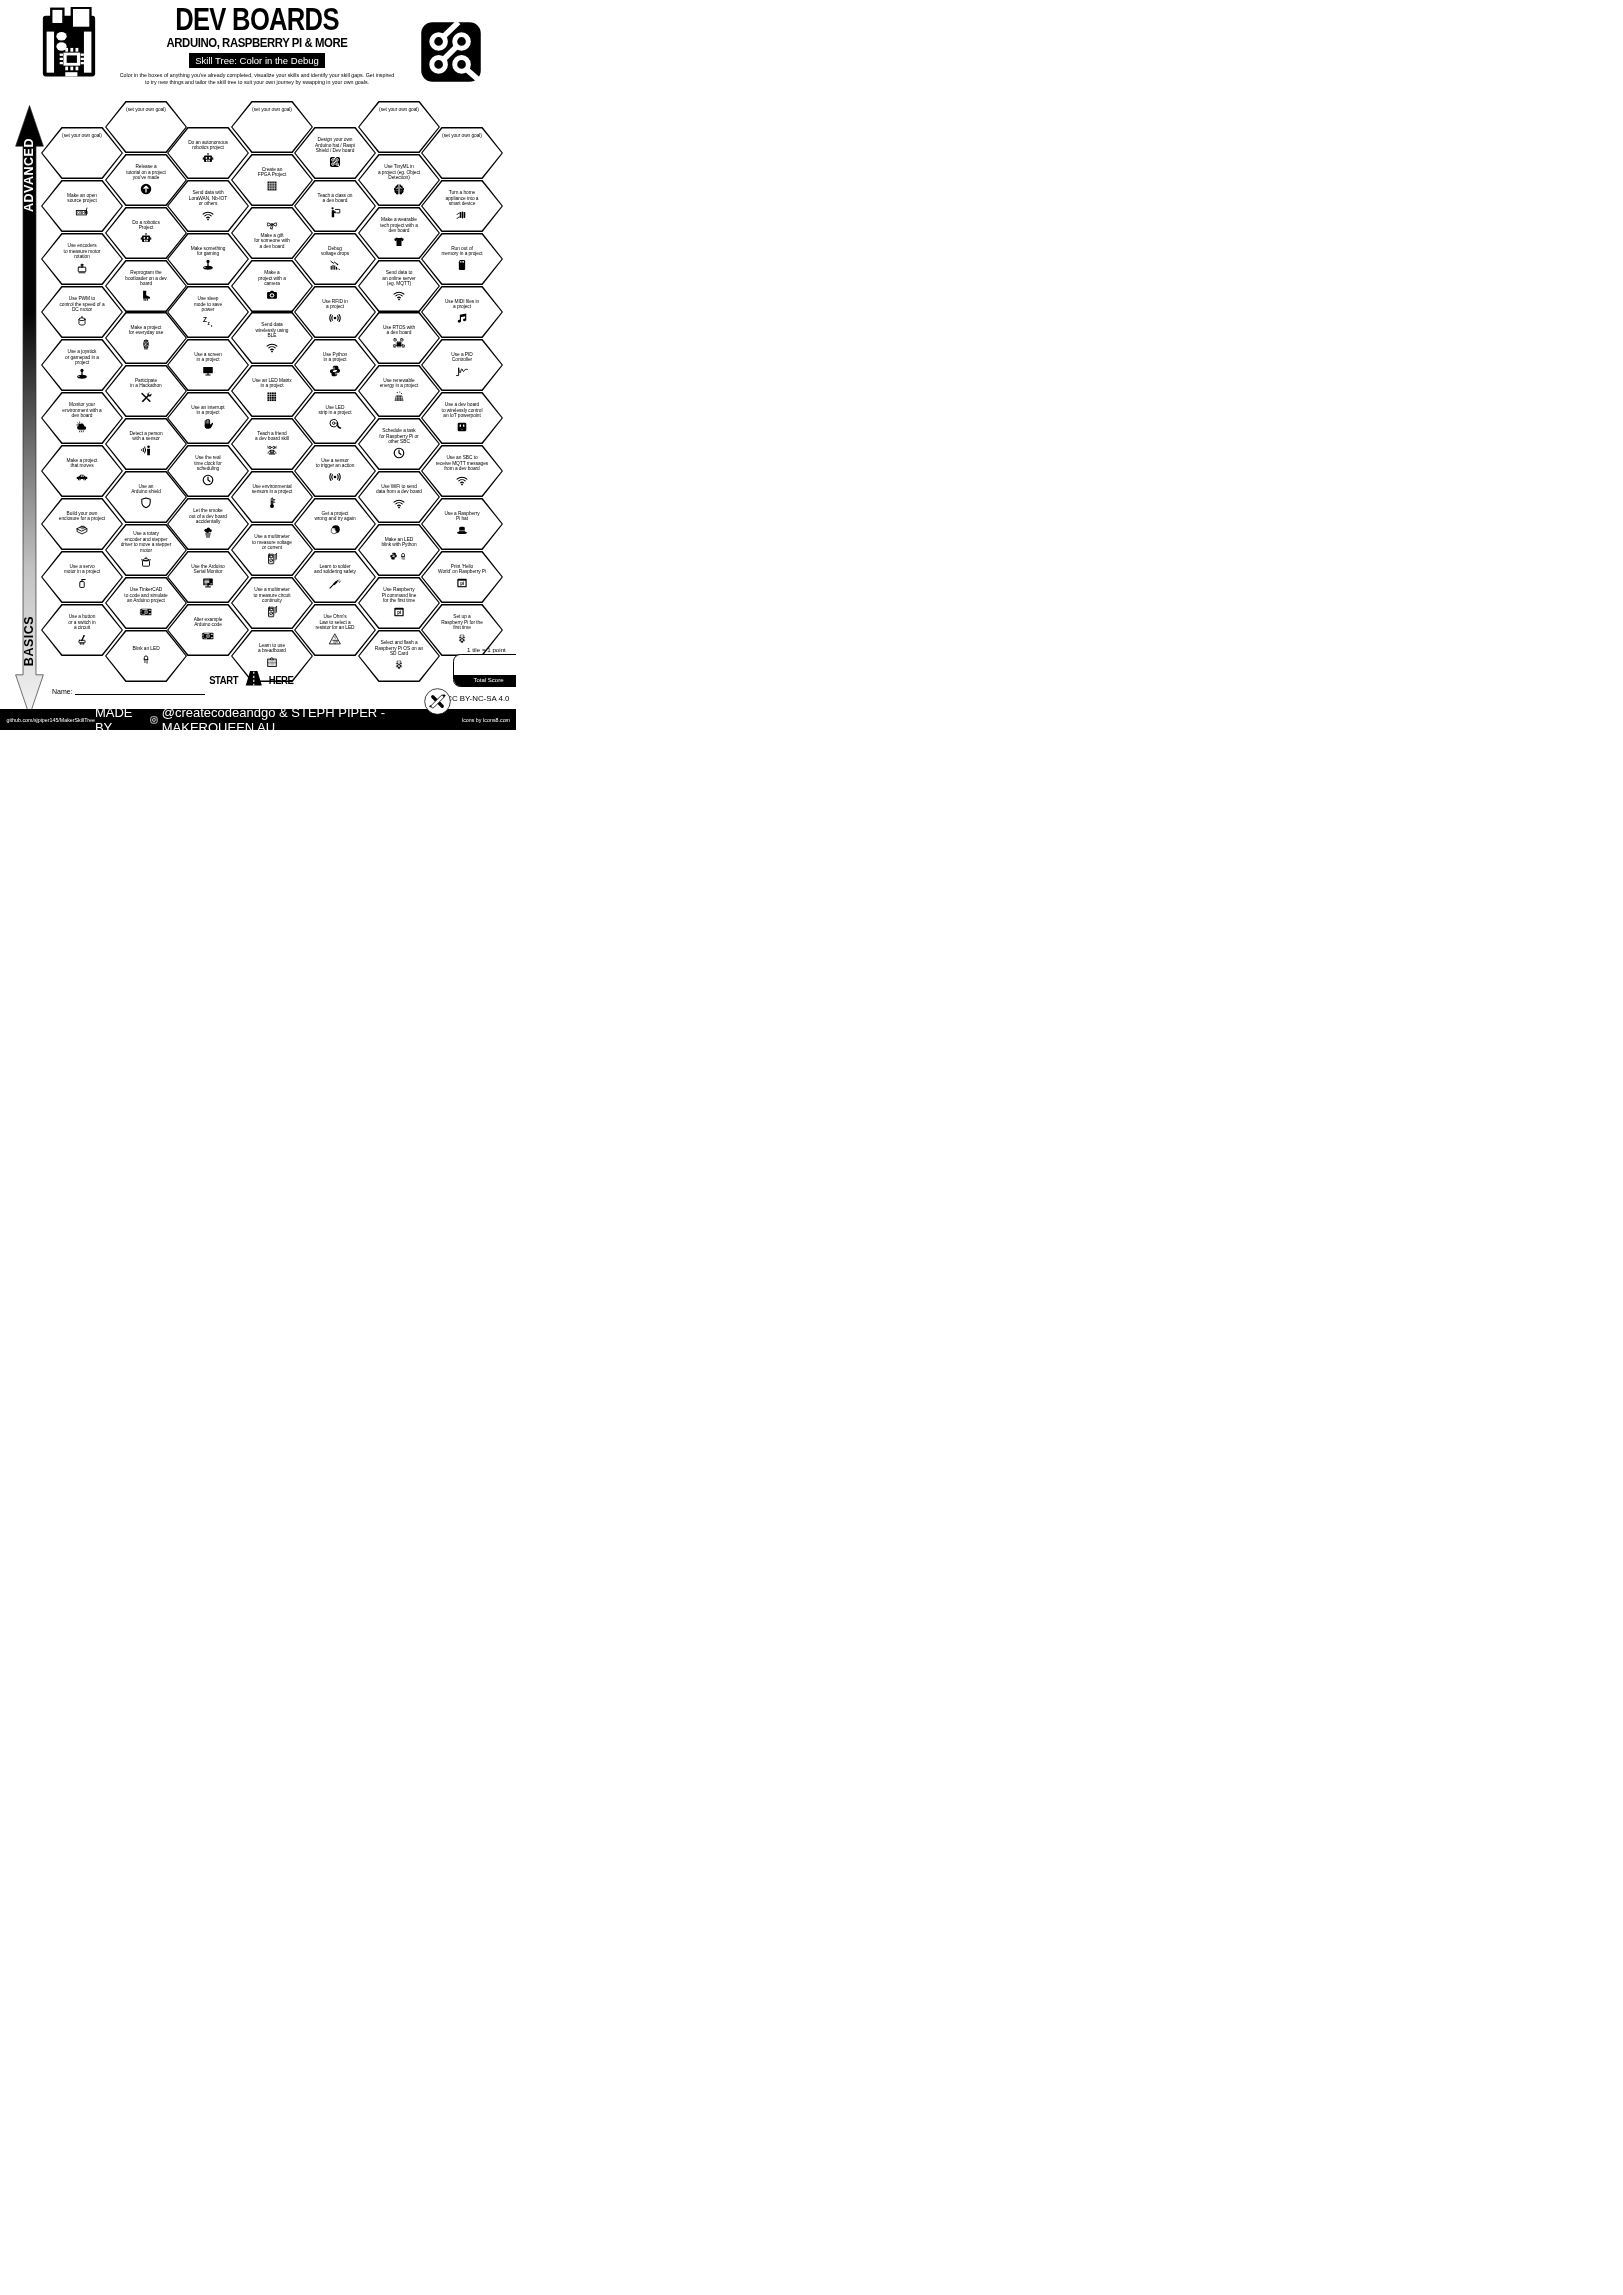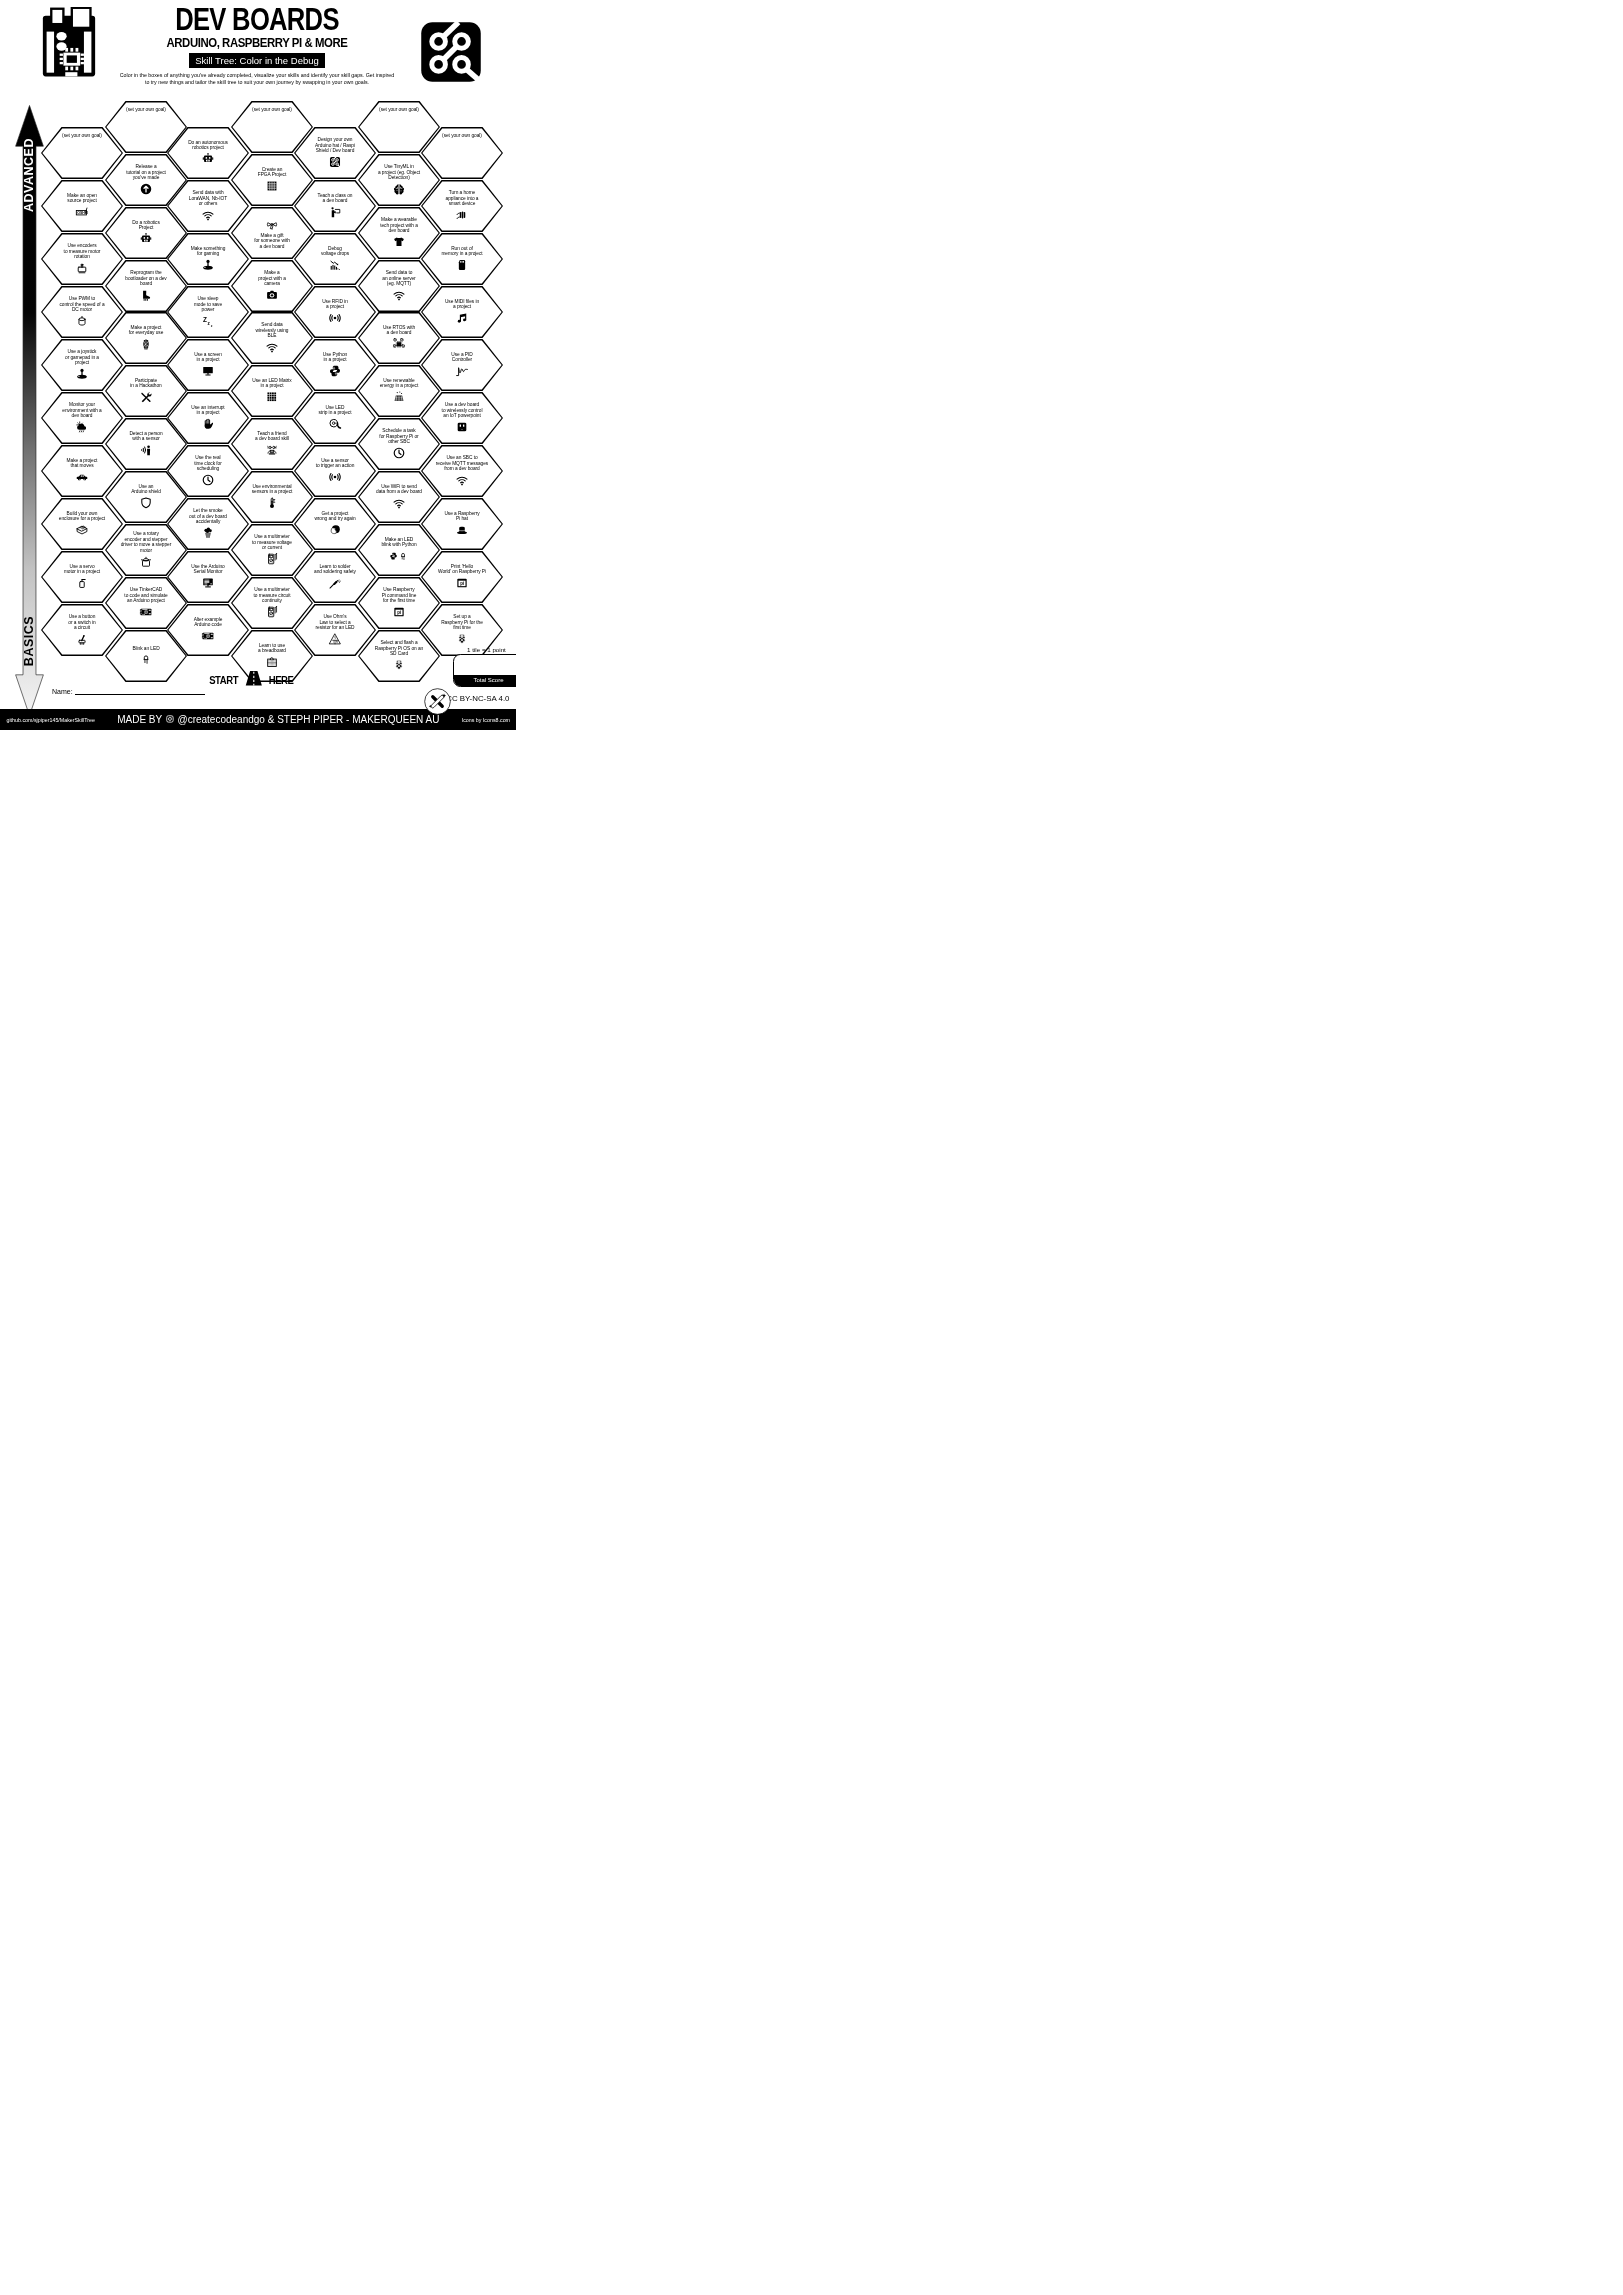--- a/index.html
+++ b/index.html
@@ -47,21 +47,21 @@
   .tile-note{position:absolute;right:10.2px;top:646px;font-size:6.2px;}
   .score-box{position:absolute;left:453px;top:654px;width:69px;height:30.5px;
         border:1.1px solid #000;border-radius:7.4px 0 0 7.4px;overflow:hidden;background:#fff;}
   .score-band{position:absolute;left:0;right:0;bottom:0;height:10.2px;background:#000;color:#fff;
         font-size:6px;display:flex;align-items:center;justify-content:center;}
   .license-text{position:absolute;right:6.5px;top:694px;font-size:7.9px;}
   .mq-logo{position:absolute;right:65px;top:688px;z-index:3;}
   .footer{position:absolute;left:0;right:0;bottom:0;height:21px;background:#000;color:#fff;
         display:flex;align-items:center;z-index:2;}
   .f-left{margin-left:6.5px;font-size:5.3px;}
-  .f-center{flex:1;display:flex;align-items:center;justify-content:center;gap:3.7px;font-size:10px;}
+  .f-center{flex:1;display:flex;align-items:center;justify-content:center;gap:3.7px;font-size:13px;}
   .f-right{margin-right:6px;font-size:5.3px;}
 </style>
 </head>
 <body>
 
 <div id="board">
 
   <div class="corner-icon" style="left:41px;top:6.5px;">
     <svg width="56" height="73" viewBox="0 0 120 155">
       <rect x="4" y="18" width="112" height="130" rx="6" fill="#000"></rect>

